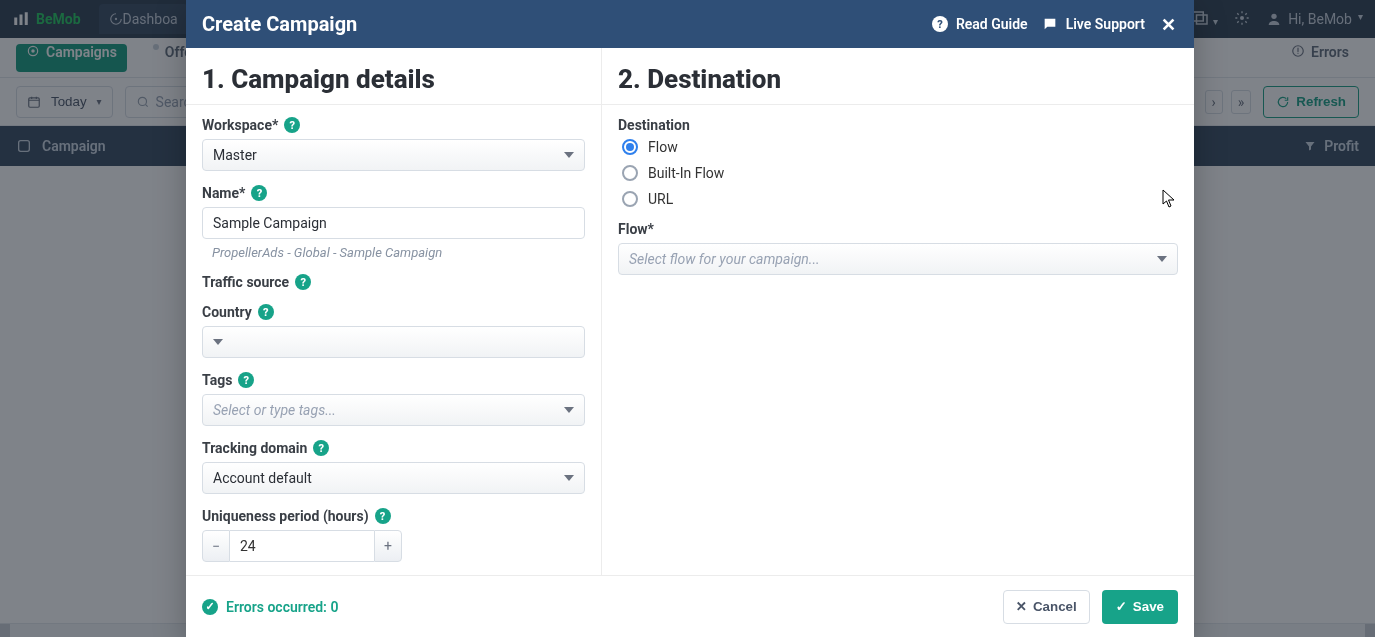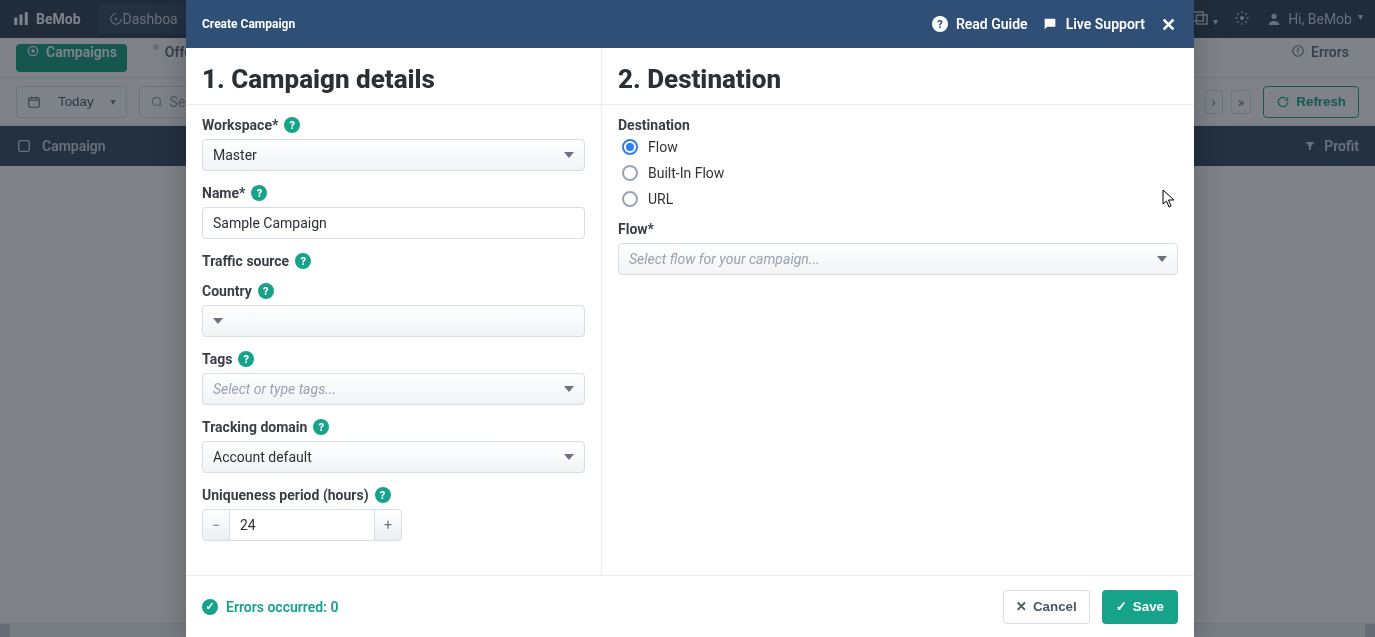--- a/index.html
+++ b/index.html
@@ -19,21 +19,21 @@
       height: 38px;
       background: #2d3e50;
       color: #c7d0dc;
       display: flex;
       align-items: center;
       padding: 0 12px;
       font-size: 14px;
     }
     .app-topbar .logo {
       user-select: none;
-      color: #ffffff;
+      color: #22c55e;
       font-weight: 700;
       display: flex;
       align-items: center;
       gap: 6px;
       margin-right: 18px;
     }
     .app-topbar .tabish {
       display: flex; align-items: center; gap: 0;
       background: #354961; color:#c7d0dc;
       height: 30px; padding: 0 10px; border-radius: 4px 4px 0 0;
@@ -63,21 +63,21 @@
     }
     .tabbar .tab .dot { width:6px; height:6px; border-radius:50%; background:#cbd3dc; }
 
     .toolbar {
       height: 48px;
       background: #fff;
       border-bottom: 1px solid #e8ebef;
       display:flex; align-items:center; padding: 0 16px; gap:12px;
     }
     .btn-outline {
-      display:inline-flex; align-items:center; gap:17px;
+      display:inline-flex; align-items:center; gap:10px;
       height:32px; padding:0 10px;
       border:1px solid #d7dde4; border-radius:4px; background:#fff; color:#4a5568;
       cursor:pointer;
     }
     .search-input {
       display:inline-flex; align-items:center; gap:6px; height:32px;
       padding:0 10px; border:1px solid #d7dde4; border-radius:4px; background:#fff;
       color:#98a2b3; min-width:120px;
     }
     .toolbar .spacer{flex:1}
@@ -115,21 +115,21 @@
       width: 1008px; height: 637px;
       background: #fff;
       box-shadow: 0 10px 30px rgba(0,0,0,0.25);
       display:flex; flex-direction:column;
       overflow:hidden;
     }
     .modal-header {
       height: 48px; background:#2f4f77; color:#fff;
       display:flex; align-items:center; padding:0 16px; gap:14px;
     }
-    .modal-title { font-size:12px; font-weight:700; }
+    .modal-title { font-size:20px; font-weight:700; }
     .modal-header .spacer { flex:1; }
     .header-link { display:inline-flex; align-items:center; gap:8px; color:#fff; font-weight:600; cursor:pointer; }
     .close-x { font-size:18px; cursor:pointer; padding:4px 2px; font-weight:700; }
 
     .modal-body {
       display:flex; flex:1; min-height:0;
     }
     .col-left { width: 416px; border-right:1px solid #ececec; display:flex; flex-direction:column; min-height:0; }
     .col-right { flex:1; display:flex; flex-direction:column; min-height:0; }
 
@@ -366,20 +366,21 @@
         </div>
 
         <div class="form-group">
           <div class="form-label">
             <span>Name*</span>
             <span class="help-badge">?</span>
           </div>
           <div class="text-input">
             <span>Sample Campaign</span>
           </div>
+          <div class="hint">PropellerAds - Global - Sample Campaign</div>
         </div>
 
         <div class="form-group">
           <div class="form-label">
             <span>Traffic source</span>
             <span class="help-badge">?</span>
           </div>
         </div>
 
         <div class="form-group">

